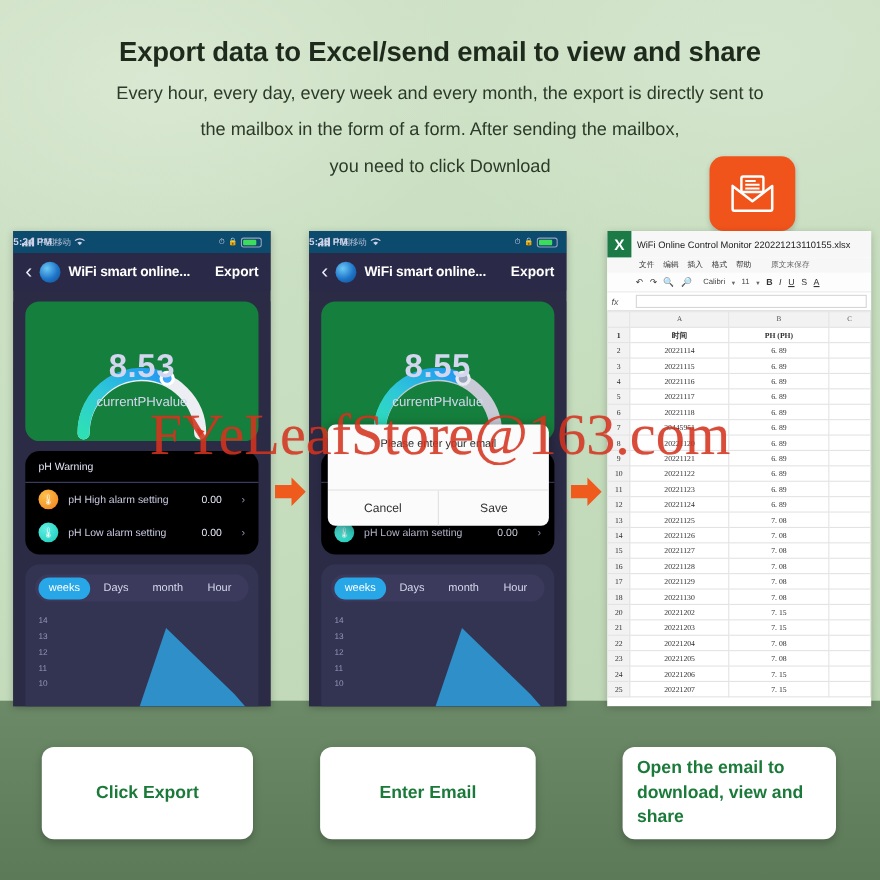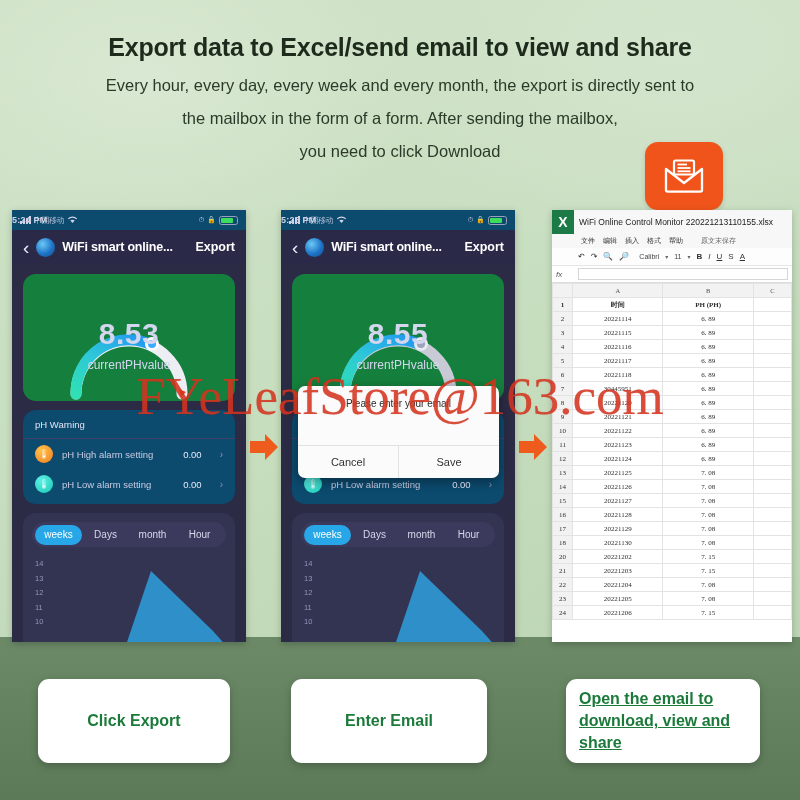--- a/index.html
+++ b/index.html
@@ -90,21 +90,21 @@
     position: absolute; left: 0; right: 0; top: 43px; text-align: center;
     font-size: 30px; font-weight: bold; color: #d3d6ee; letter-spacing: 0.5px;
   }
   .gauge-label {
     position: absolute; left: 0; right: 0; top: 84px; text-align: center;
     font-size: 12px; color: #d3d6ee;
   }
 
   
   .warn-card {
-    margin-top: 9px; background: #0c4a6e; border-radius: 13px; padding: 0 0 5px 0;
+    margin-top: 9px; background: #000000; border-radius: 13px; padding: 0 0 5px 0;
   }
   .warn-head { font-size: 9.5px; color: #e3e5f5; padding: 9px 12px 8px; border-bottom: 1px solid #41406a; }
   .warn-row { display: flex; align-items: center; padding: 6px 12px; gap: 9px; cursor: pointer; }
   .warn-ic { width: 18px; height: 18px; border-radius: 50%; flex: 0 0 18px;
     display: flex; align-items: center; justify-content: center; font-size: 9px; color: #fff; }
   .ic-hi { background: radial-gradient(circle at 35% 30%, #ffc04a, #ef7f1f); }
   .ic-lo { background: radial-gradient(circle at 35% 30%, #5ef0e4, #19c9b6); }
   .warn-txt { font-size: 9.5px; color: #c9cbe2; flex: 1; }
   .warn-v { font-size: 9.5px; color: #e8eaf8; margin-right: 9px; }
   .warn-ch { font-size: 10px; color: #8d8fb4; }
@@ -173,21 +173,21 @@
   }
 
   
   .callout {
     position: absolute; background: #fff; border-radius: 11px;
     box-shadow: 0 3px 8px rgba(0,0,0,0.22); display: flex; align-items: center;
     color: #1b7a3a; font-weight: bold; font-size: 16px; line-height: 22px;
   }
   #callout1 { left: 38px; top: 679px; width: 192px; height: 84px; justify-content: center; }
   #callout2 { left: 291px; top: 679px; width: 196px; height: 84px; justify-content: center; }
-  #callout3 { left: 566px; top: 679px; width: 194px; height: 84px; padding: 0 13px; text-decoration: underline; }
+  #callout3 { left: 566px; top: 679px; width: 194px; height: 84px; padding: 0 13px; }
 </style>
 </head>
 <body>
 
 <div id="bg-top"></div>
 <div id="bg-bottom"></div>
 
 <div id="header">
   <div id="title">Export data to Excel/send email to view and share</div>
   <div id="subtitle">
@@ -578,20 +578,26 @@
           <td>20221205</td>
           <td>7. 08</td>
           <td></td>
         </tr>
         <tr>
           <td class="col-rn">24</td>
           <td>20221206</td>
           <td>7. 15</td>
           <td></td>
         </tr>
+        <tr>
+          <td class="col-rn">25</td>
+          <td>20221207</td>
+          <td>7. 15</td>
+          <td></td>
+        </tr>
       </tbody>
   </table>
 </div>
 
 <div id="watermark">FYeLeafStore@163.com</div>
 
 <div class="callout" id="callout1">
   <span>Click Export</span>
 </div>
 <div class="callout" id="callout2">

